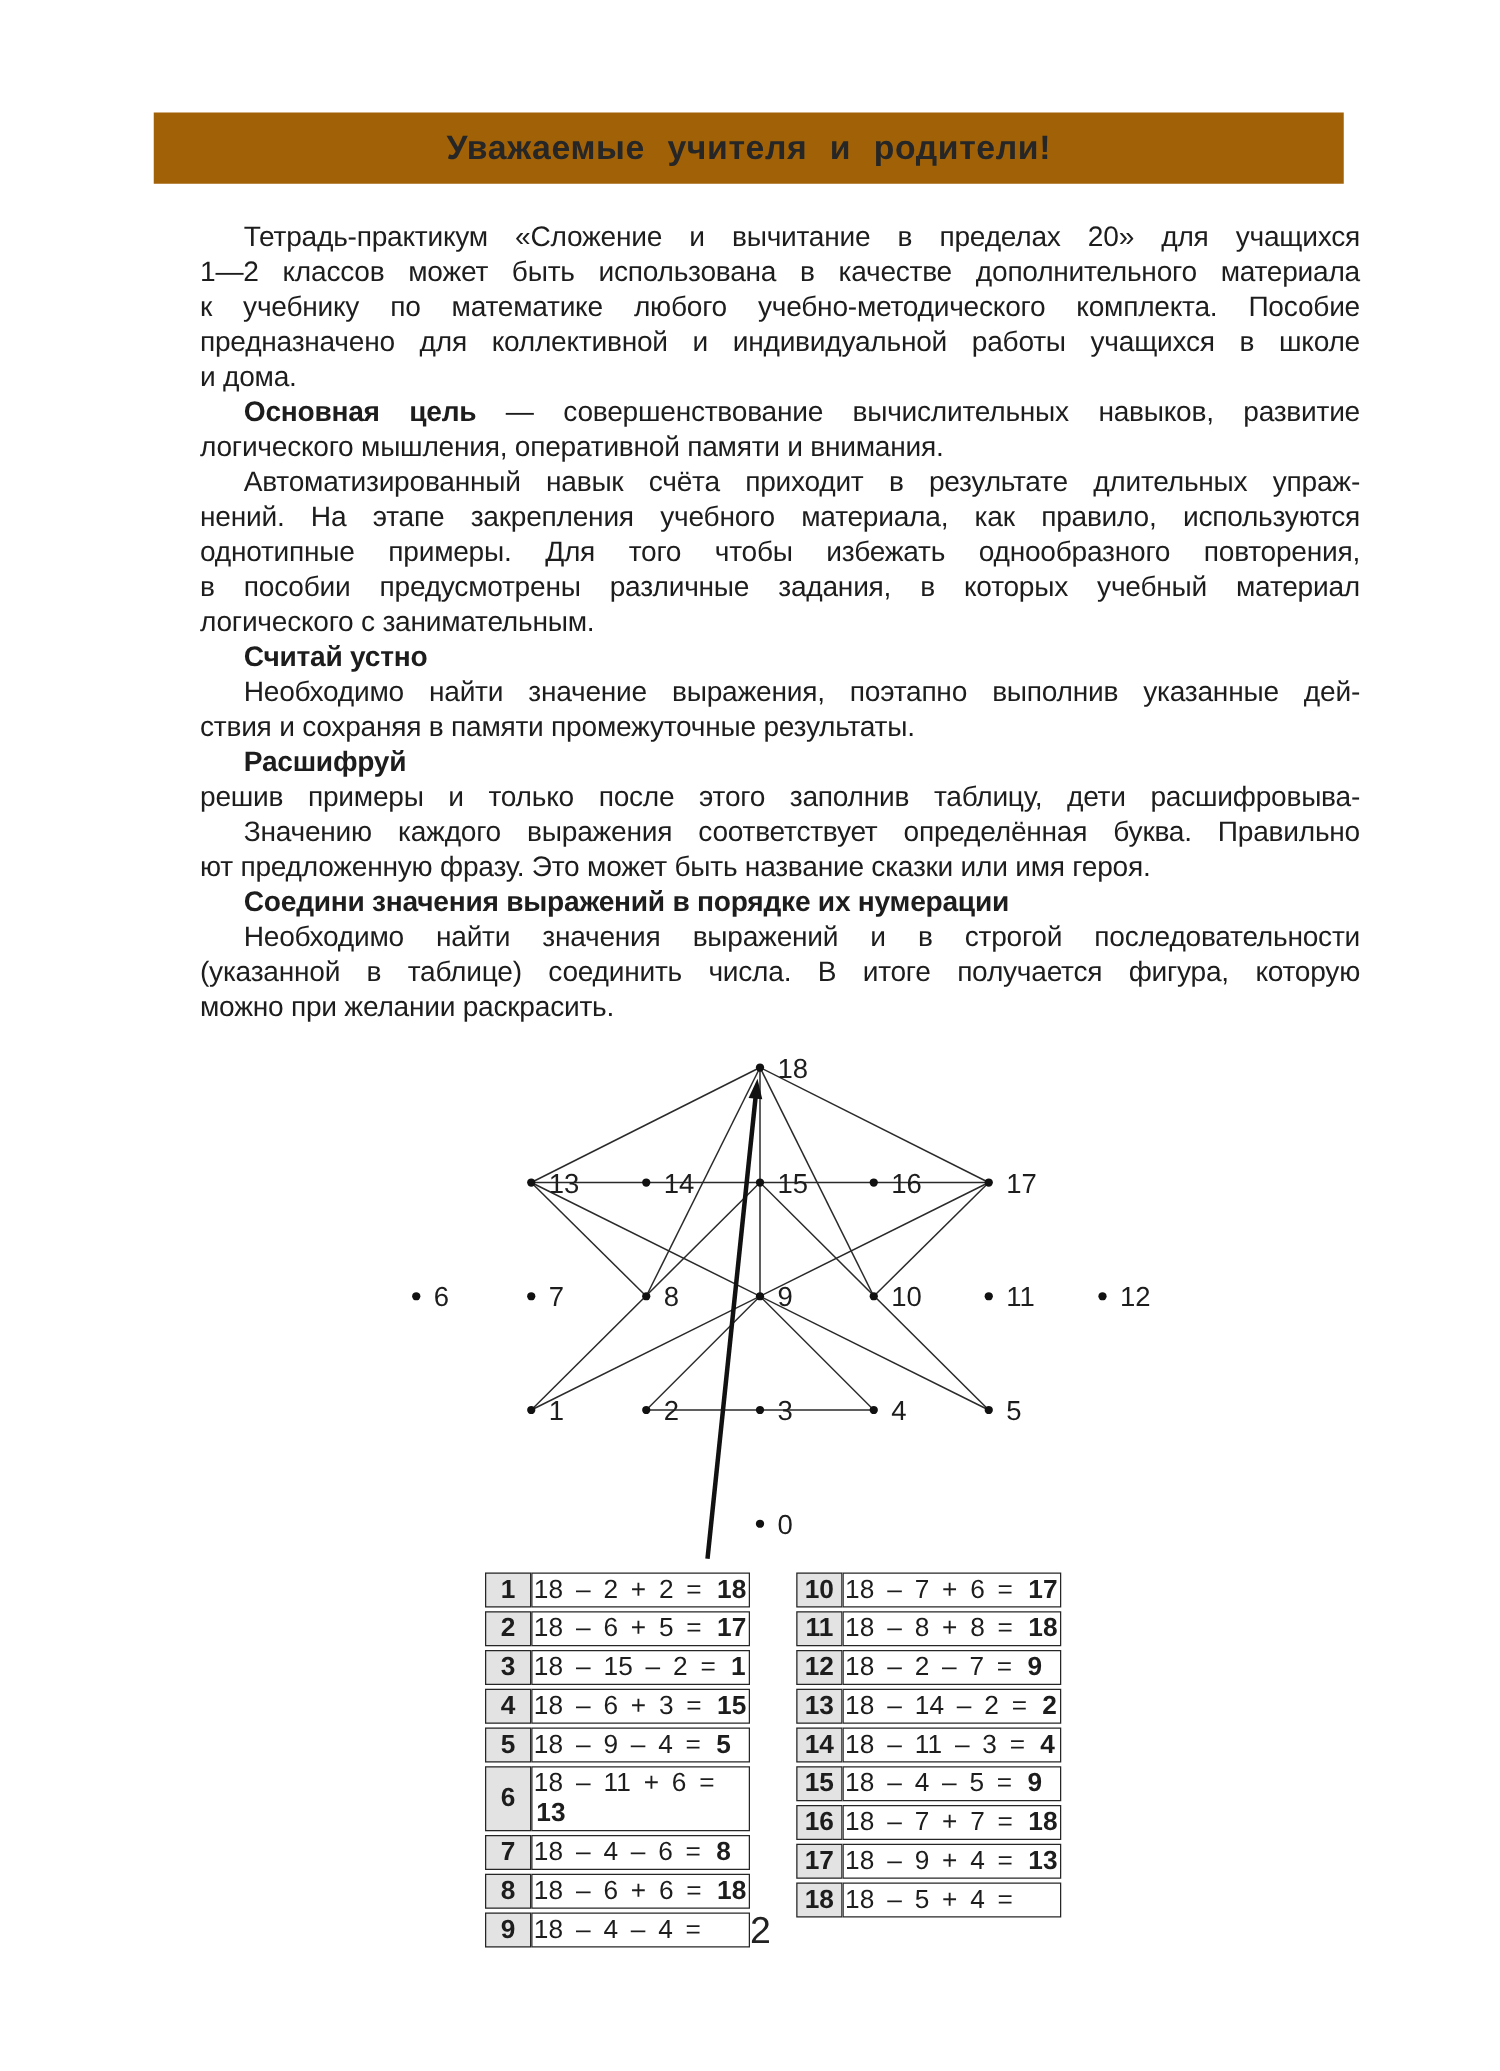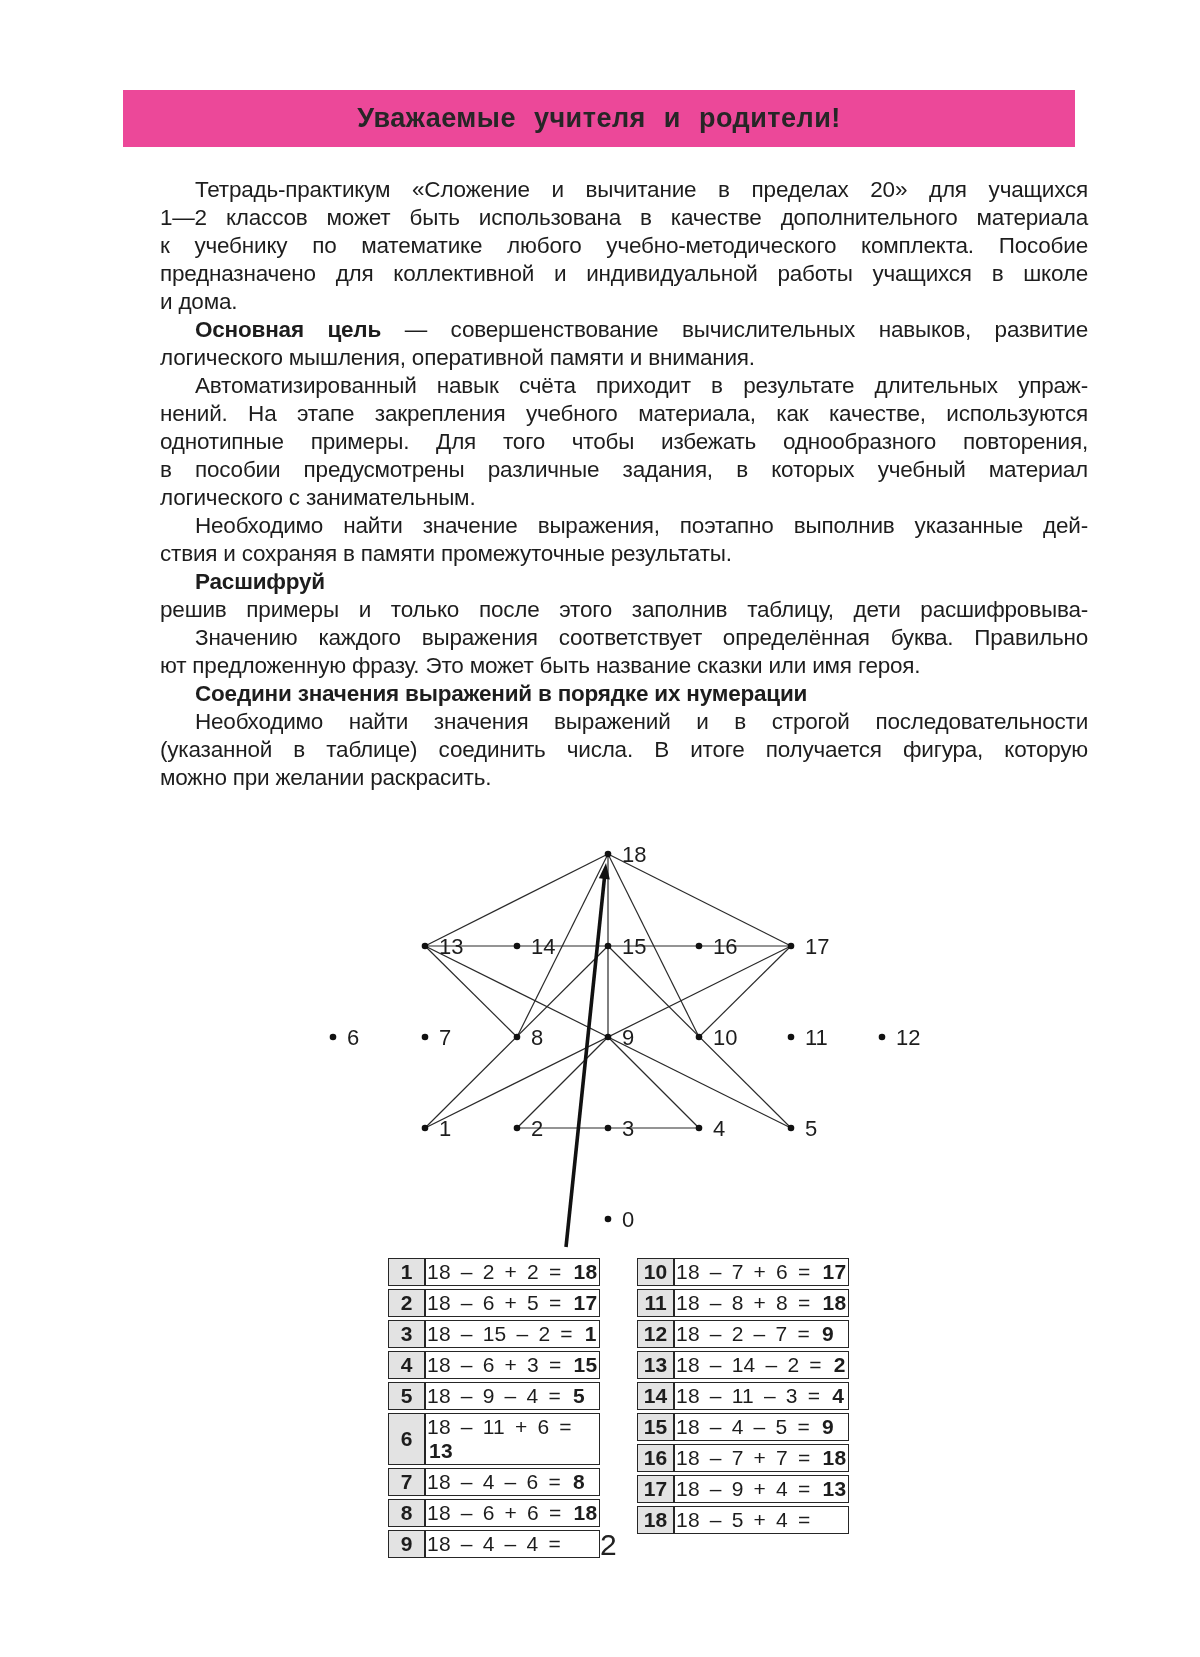--- a/index.html
+++ b/index.html
@@ -4,21 +4,21 @@
 <style>
   html,body { margin:0; padding:0; background:#9a9a9a; }
   #page {
     position:relative; width:1200px; height:1657px; background:#ffffff;
     font-family:"Liberation Sans","DejaVu Sans",sans-serif; color:#1d1d1d;
     overflow:hidden; margin:0 auto;
   }
   
   #banner {
     position:absolute; left:123px; top:90px; width:952px; height:57px;
-    background:#ec4899; display:flex; align-items:center; justify-content:center;
+    background:#a16207; display:flex; align-items:center; justify-content:center;
   }
   #banner .title {
     font-weight:bold; font-size:27px; letter-spacing:0.5px; word-spacing:10px; color:#262626;
   }
   
   #body-text { position:absolute; left:150px; top:176px; width:928px;margin-left:10px; }
   .tline {
     height:28px; line-height:28px; font-size:22.5px; letter-spacing:-0.2px;
     white-space:nowrap; overflow:visible;
   }
@@ -67,24 +67,25 @@
 
   <div id="body-text">
       <div class="tline fill indent">Тетрадь-практикум «Сложение и вычитание в пределах 20» для учащихся</div>
       <div class="tline fill">1—2 классов может быть использована в качестве дополнительного материала</div>
       <div class="tline fill">к учебнику по математике любого учебно-методического комплекта. Пособие</div>
       <div class="tline fill">предназначено для коллективной и индивидуальной работы учащихся в школе</div>
       <div class="tline">и дома.</div>
       <div class="tline fill indent"><b>Основная цель</b> — совершенствование вычислительных навыков, развитие</div>
       <div class="tline">логического мышления, оперативной памяти и внимания.</div>
       <div class="tline fill indent">Автоматизированный навык счёта приходит в результате длительных упраж-</div>
-      <div class="tline fill">нений. На этапе закрепления учебного материала, как качестве, используются</div>
+      <div class="tline fill">нений. На этапе закрепления учебного материала, как правило, используются</div>
       <div class="tline fill">однотипные примеры. Для того чтобы избежать однообразного повторения,</div>
       <div class="tline fill">в пособии предусмотрены различные задания, в которых учебный материал</div>
       <div class="tline">логического с занимательным.</div>
+      <div class="tline indent heading">Считай устно</div>
       <div class="tline fill indent">Необходимо найти значение выражения, поэтапно выполнив указанные дей-</div>
       <div class="tline">ствия и сохраняя в памяти промежуточные результаты.</div>
       <div class="tline indent heading">Расшифруй</div>
       <div class="tline fill">решив примеры и только после этого заполнив таблицу, дети расшифровыва-</div>
       <div class="tline fill indent">Значению каждого выражения соответствует определённая буква. Правильно</div>
       <div class="tline">ют предложенную фразу. Это может быть название сказки или имя героя.</div>
       <div class="tline indent heading">Соедини значения выражений в порядке их нумерации</div>
       <div class="tline fill indent">Необходимо найти значения выражений и в строгой последовательности</div>
       <div class="tline fill">(указанной в таблице) соединить числа. В итоге получается фигура, которую</div>
       <div class="tline">можно при желании раскрасить.</div>

